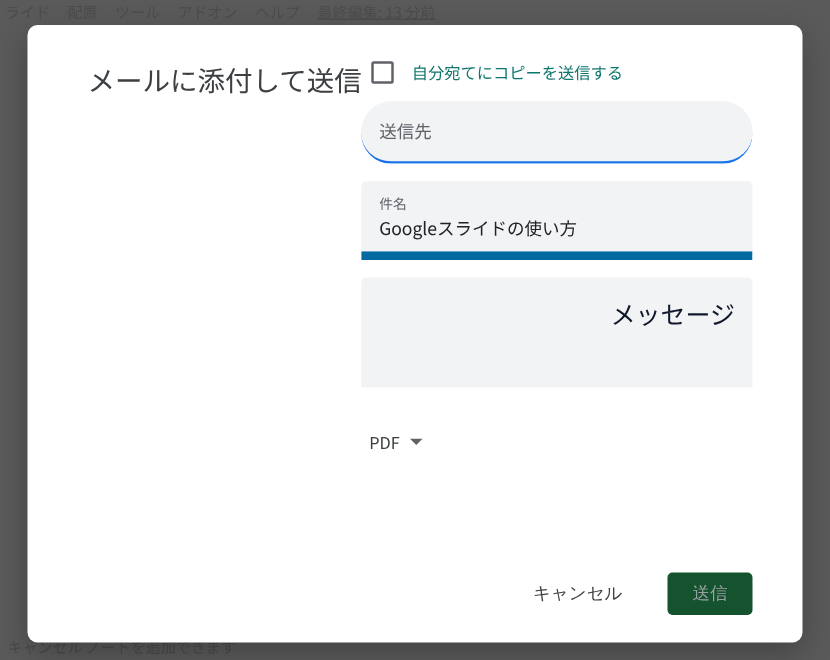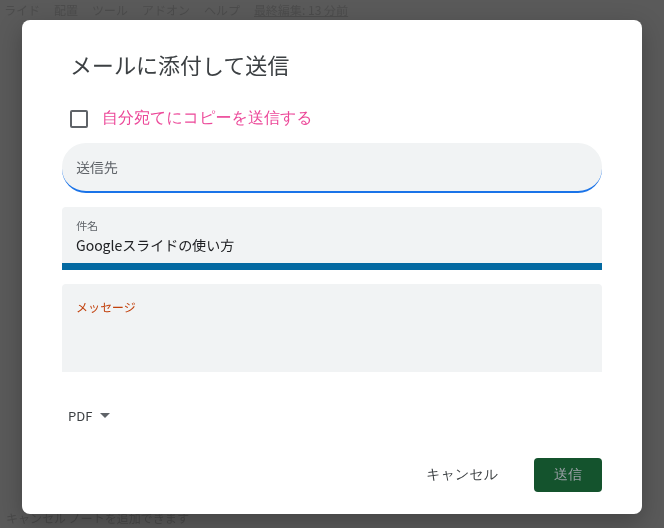--- a/index.html
+++ b/index.html
@@ -42,21 +42,20 @@
       position: absolute;
       top: 20px;
       left: 22px;
       right: 22px;
       bottom: 14px;
       background: #fff;
       border-radius: 8px;
       box-shadow: 0 8px 24px rgba(0,0,0,0.25);
       padding: 28px 40px 22px 40px;
       display: flex;
-      flex-direction: column;
     }
     .dialog-title {
       font-size: 22px;
       font-weight: 400;
       color: #3c4043;
       margin: 0 0 28px 8px;
     }
     .content {
       flex: 1;
       display: flex;
@@ -70,23 +69,22 @@
       padding-left: 8px;
     }
     .checkbox {
       width: 18px;
       height: 18px;
       border: 2px solid #5f6368;
       border-radius: 2px;
       cursor: pointer;
     }
     .copy-label {
-      font-size: 16px;
-      color: #ec4899;
-      font-family: Liberation Mono, monospace;
+      font-size: 13px;
+      color: #0f766e;
     }
     .field-block {
       background: #f1f3f4;
       border-top-left-radius: 4px;
       border-top-right-radius: 4px;
       padding: 8px 14px;
       margin-bottom: 14px;
     }
     .field-to {
       border-bottom: 2px solid #1a73e8;
@@ -109,22 +107,23 @@
     }
     .field-subject .value {
       font-size: 14px;
       color: #202124;
     }
     .field-message {
       min-height: 88px;
       padding: 14px;
     }
     .field-message .placeholder {
-      font-size: 12px;
-      color: #c2410c;
+      font-size: 20px;
+      color: #0f172a;
+      text-align: right;
     }
     .format-select {
       display: inline-flex;
       align-items: center;
       gap: 8px;
       font-size: 13px;
       color: #3c4043;
       padding: 8px 6px;
       margin-top: 12px;
       cursor: pointer;

